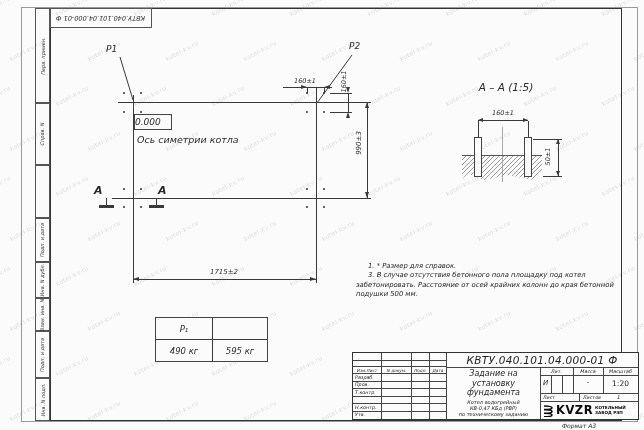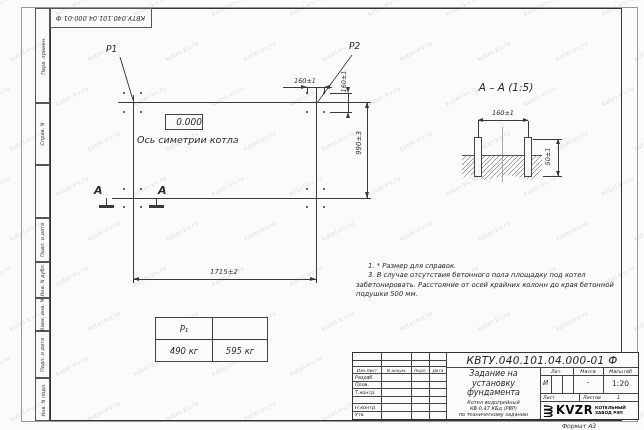--- a/index.html
+++ b/index.html
@@ -16,22 +16,22 @@
   .dot{position:absolute;width:2px;height:2px;background:#333;border-radius:50%;z-index:2;}
   .side-box{position:absolute;left:35px;width:15px;border:1px solid #555;box-sizing:border-box;
             display:flex;align-items:center;justify-content:center;z-index:3;background:transparent;}
   .side-box span{transform:rotate(-90deg);white-space:nowrap;font-size:5px;font-style:italic;color:#333;}
   .corner-stamp{position:absolute;left:50px;top:8px;width:102px;height:20px;border:1px solid #555;
                 box-sizing:border-box;display:flex;align-items:center;justify-content:center;z-index:3;}
   .corner-stamp span{transform:rotate(180deg);font-size:6.5px;font-style:italic;white-space:nowrap;}
   .rotlbl{position:absolute;font-style:italic;white-space:nowrap;text-align:center;
           transform:rotate(-90deg);z-index:3;}
   .level-box{position:absolute;left:134px;top:114px;width:38px;height:16px;border:1px solid #444;
-             box-sizing:border-box;display:flex;align-items:center;justify-content:flex-end;
-             font-style:italic;font-size:9px;z-index:3;background:#fbfbfb;margin-left:31px;}
+             box-sizing:border-box;display:flex;align-items:center;justify-content:flex-start;
+             font-style:italic;font-size:9px;z-index:3;background:#fbfbfb;}
   .bolt-rect{position:absolute;width:8px;height:40px;border:1px solid #444;background:#fcfcfc;
              box-sizing:border-box;z-index:3;}
   .concrete{position:absolute;left:462px;top:155px;width:80px;height:24px;z-index:2;
             border-top:1px solid #555;
             background:repeating-linear-gradient(135deg,rgba(0,0,0,0) 0 2.6px,#9a9a9a 2.6px 3.3px);
             clip-path:polygon(0 0,100% 0,100% 72%,86% 100%,58% 80%,28% 100%,8% 76%,0 94%);}
   .ltable{position:absolute;left:155px;top:317px;width:113px;height:45px;border:1px solid #444;
           box-sizing:border-box;z-index:3;background:#fbfbfb;}
   .ltable .cell{position:absolute;display:flex;align-items:center;justify-content:center;
                 font-style:italic;font-size:8.5px;}

